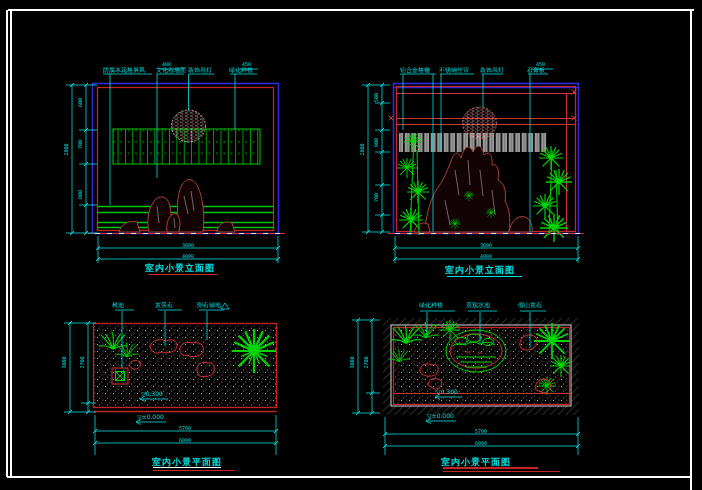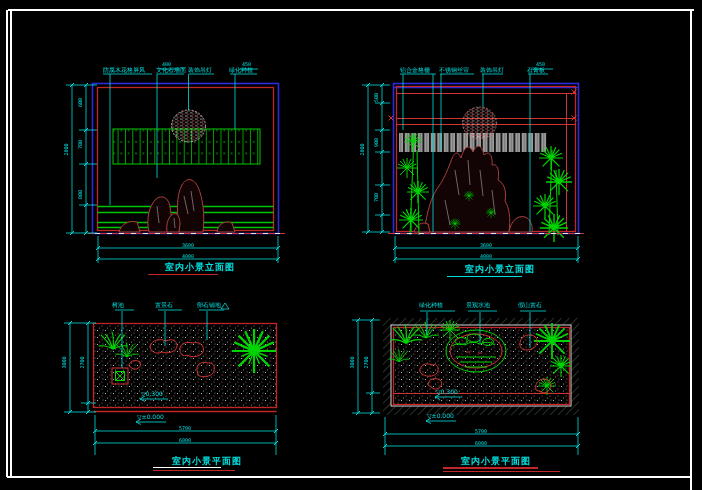--- a/index.html
+++ b/index.html
@@ -18,21 +18,21 @@
   .fr{stroke:#ffffff;stroke-width:2;fill:none}
   .rock{stroke:#a84040;stroke-width:1;fill:#120404}
   .hl{stroke:rgba(255,255,255,.65);stroke-width:.6;fill:none}
   
   .txt{position:absolute;color:#00e0e0;white-space:nowrap;line-height:1;}
   .lbl{font-size:6px;}
   .num{font-size:5px;font-family:"DejaVu Sans Mono","Liberation Mono",monospace;}
   .dim{font-size:5px;text-align:center;font-family:"DejaVu Sans Mono","Liberation Mono",monospace;}
   .dimv{font-size:5px;text-align:center;transform:rotate(-90deg);transform-origin:center;
         font-family:"DejaVu Sans Mono","Liberation Mono",monospace;width:22px;}
-  .ttl{font-size:9px;font-weight:bold;text-align:right;letter-spacing:1px;font-family:Liberation Mono, monospace;}
+  .ttl{font-size:9px;font-weight:bold;text-align:center;letter-spacing:1px;}
   .note{font-size:6px;}
   .ul{position:absolute;height:0;}
 </style>
 </head>
 <body>
 
 <div id="canvas">
 
 <svg id="lines" width="702" height="490" viewBox="0 0 702 490">
   <defs>

